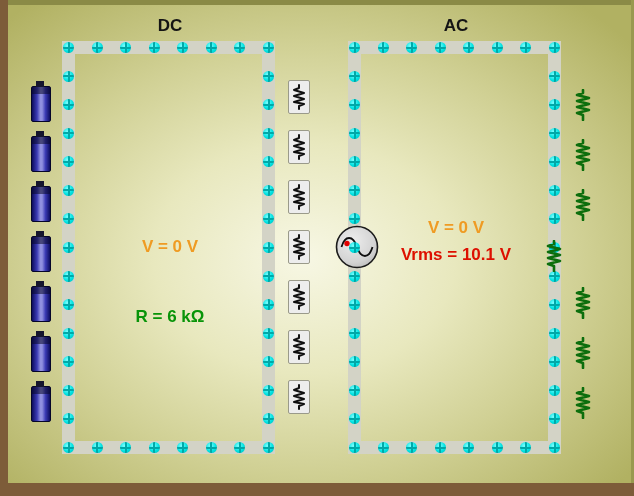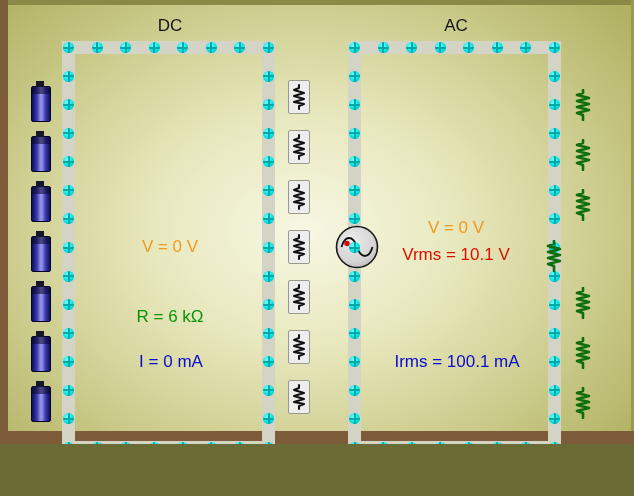--- a/index.html
+++ b/index.html
@@ -1,19 +1,20 @@
 <!DOCTYPE html>
 <html><head>
 <meta charset="utf-8">
 <style>
   html,body{margin:0;padding:0;background:#6b6b35;}
   #stage{
-    position:relative;width:634px;height:444px;overflow:hidden;
+    position:relative;width:634px;height:496px;overflow:hidden;
     font-family:"Liberation Sans",sans-serif;
     background:radial-gradient(ellipse 430px 330px at 48% 52%, #f7f7e4 0%, #e8e8be 35%, #d0d094 65%, #b1b162 100%);
+    font-weight:bold;
   }
   .frame{position:absolute;}
   #frame-top{left:0;top:0;width:634px;height:5px;background:#8a8a46;}
   #frame-right{right:0;top:0;width:3px;height:496px;background:#99994f;}
   #frame-left{left:0;top:0;width:8px;height:496px;background:#7d5c39;}
   #frame-bottom{left:0;bottom:0;width:634px;height:13px;background:#7d5c39;}
   .title{position:absolute;transform:translateX(-50%);font-size:17px;color:#141414;white-space:nowrap;}
   .loop{position:absolute;box-sizing:border-box;border:13px solid #d3d3c6;}
   .readout{position:absolute;transform:translateX(-50%);font-size:17px;white-space:nowrap;}
   .node{position:absolute;width:11px;height:11px;border-radius:50%;
@@ -42,25 +43,23 @@
   <div class="frame" id="frame-bottom"></div>
 
   <div class="title" style="left:170px;top:16px">DC</div>
   <div class="title" style="left:456px;top:16px">AC</div>
 
   <div class="loop" style="left: 62px; top: 41px; width: 213px; height: 413px; border-color: rgb(211, 211, 198);"></div>
   <div class="loop" style="left: 348px; top: 41px; width: 213px; height: 413px; border-color: rgb(211, 211, 198);"></div>
 
   <div class="readout" style="left: 170px; top: 237px; color: rgb(239, 155, 35);">V = 0 V</div>
   <div class="readout" style="left: 170px; top: 307px; color: rgb(8, 148, 8);">R = 6 kΩ</div>
-  <div class="readout" style="left: 171px; top: 352px; color: rgb(10, 10, 210);">I = 0 mA</div>
 
   <div class="readout" style="left: 456px; top: 218px; color: rgb(239, 155, 35);">V = 0 V</div>
   <div class="readout" style="left: 456px; top: 245px; color: rgb(221, 16, 0);">Vrms = 10.1 V</div>
-  <div class="readout" style="left: 457px; top: 352px; color: rgb(10, 10, 210);">Irms = 100.1 mA</div>
 
   <div id="ac-source">
     <svg width="46" height="46" viewBox="0 0 46 46">
       <defs>
         <radialGradient id="acg" cx="40%" cy="35%" r="75%">
           <stop offset="0%" stop-color="#ededed"></stop>
           <stop offset="70%" stop-color="#d3d3d3"></stop>
           <stop offset="100%" stop-color="#b7b7b7"></stop>
         </radialGradient>
       </defs>

